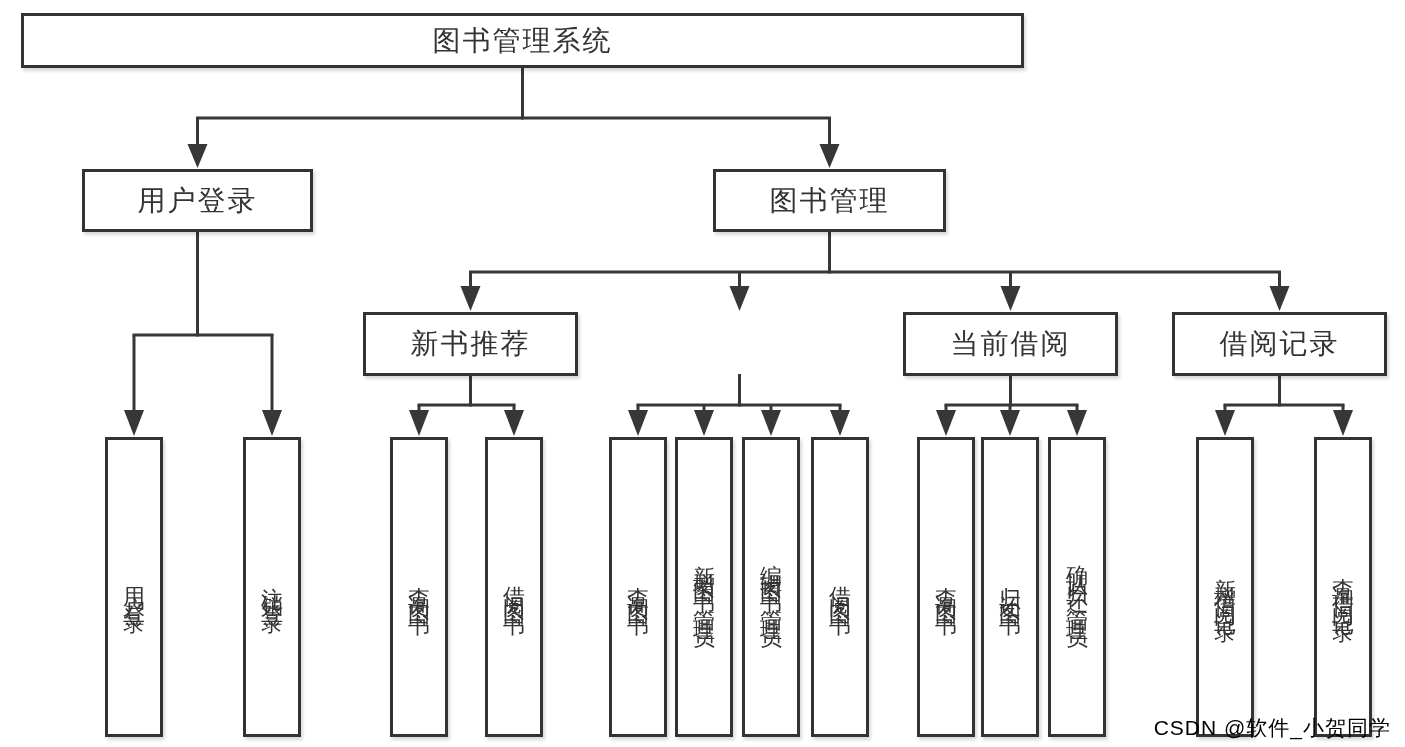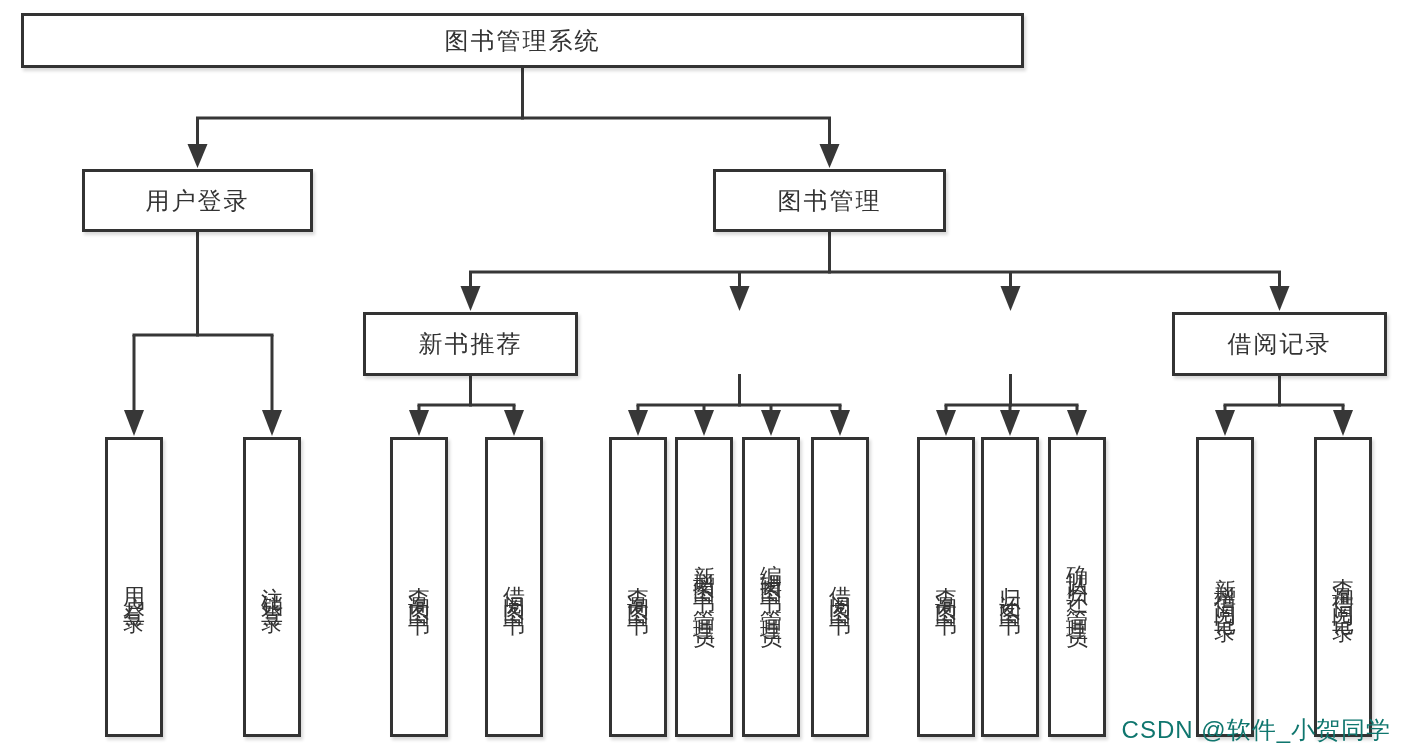--- a/index.html
+++ b/index.html
@@ -18,38 +18,38 @@
   }
   .box {
     position: absolute;
     background: #ffffff;
     border: 3px solid #333333;
     box-sizing: border-box;
     display: flex;
     align-items: center;
     justify-content: center;
     color: #333333;
-    font-size: 24px;
+    font-size: 28px;
     letter-spacing: 2px;
     box-shadow: 2px 3px 3px rgba(0,0,0,0.15);
     white-space: nowrap;
   }
   .vbox {
     writing-mode: vertical-rl;
     font-size: 22px;
     letter-spacing: 9px;
     white-space: normal;
   }
   .watermark {
     position: absolute;
     top: 714px;
     right: 14px;
-    font-size: 24px;
+    font-size: 21px;
     letter-spacing: 1px;
-    color: #0f766e;
+    color: #000000;
   }
   line { stroke: #373737; stroke-width: 3; }
   polygon { fill: #373737; }
 </style>
 </head>
 <body>
 
 <div class="canvas">
 
   <svg class="connectors" viewBox="0 0 1405 747" xmlns="http://www.w3.org/2000/svg">
@@ -127,20 +127,21 @@
       <polygon points="1333,410 1353,410 1343,436"></polygon>
     </g>
   </svg>
 
   <div class="box" style="left:21px; top:13px; width:1003px; height:55px;">图书管理系统</div>
 
   <div class="box" style="left:82px; top:169px; width:231px; height:63px;">用户登录</div>
   <div class="box" style="left:363px; top:312px; width:215px; height:64px;">新书推荐</div>
 
   <div class="box" style="left:713px; top:169px; width:233px; height:63px;">图书管理</div>
+  <div class="box" style="left:903px; top:312px; width:215px; height:64px;">当前借阅</div>
   <div class="box" style="left:1172px; top:312px; width:215px; height:64px;">借阅记录</div>
 
   <div class="box vbox" style="left:105px; top:437px; width:58px; height:300px;">用户登录</div>
   <div class="box vbox" style="left:243px; top:437px; width:58px; height:300px;">注销登录</div>
 
   <div class="box vbox" style="left:390px; top:437px; width:58px; height:300px;">查询图书</div>
   <div class="box vbox" style="left:485px; top:437px; width:58px; height:300px;">借阅图书</div>
 
   <div class="box vbox" style="left:609px; top:437px; width:58px; height:300px;">查询图书</div>
   <div class="box vbox" style="left:675px; top:437px; width:58px; height:300px;">新增图书（管理员）</div>

